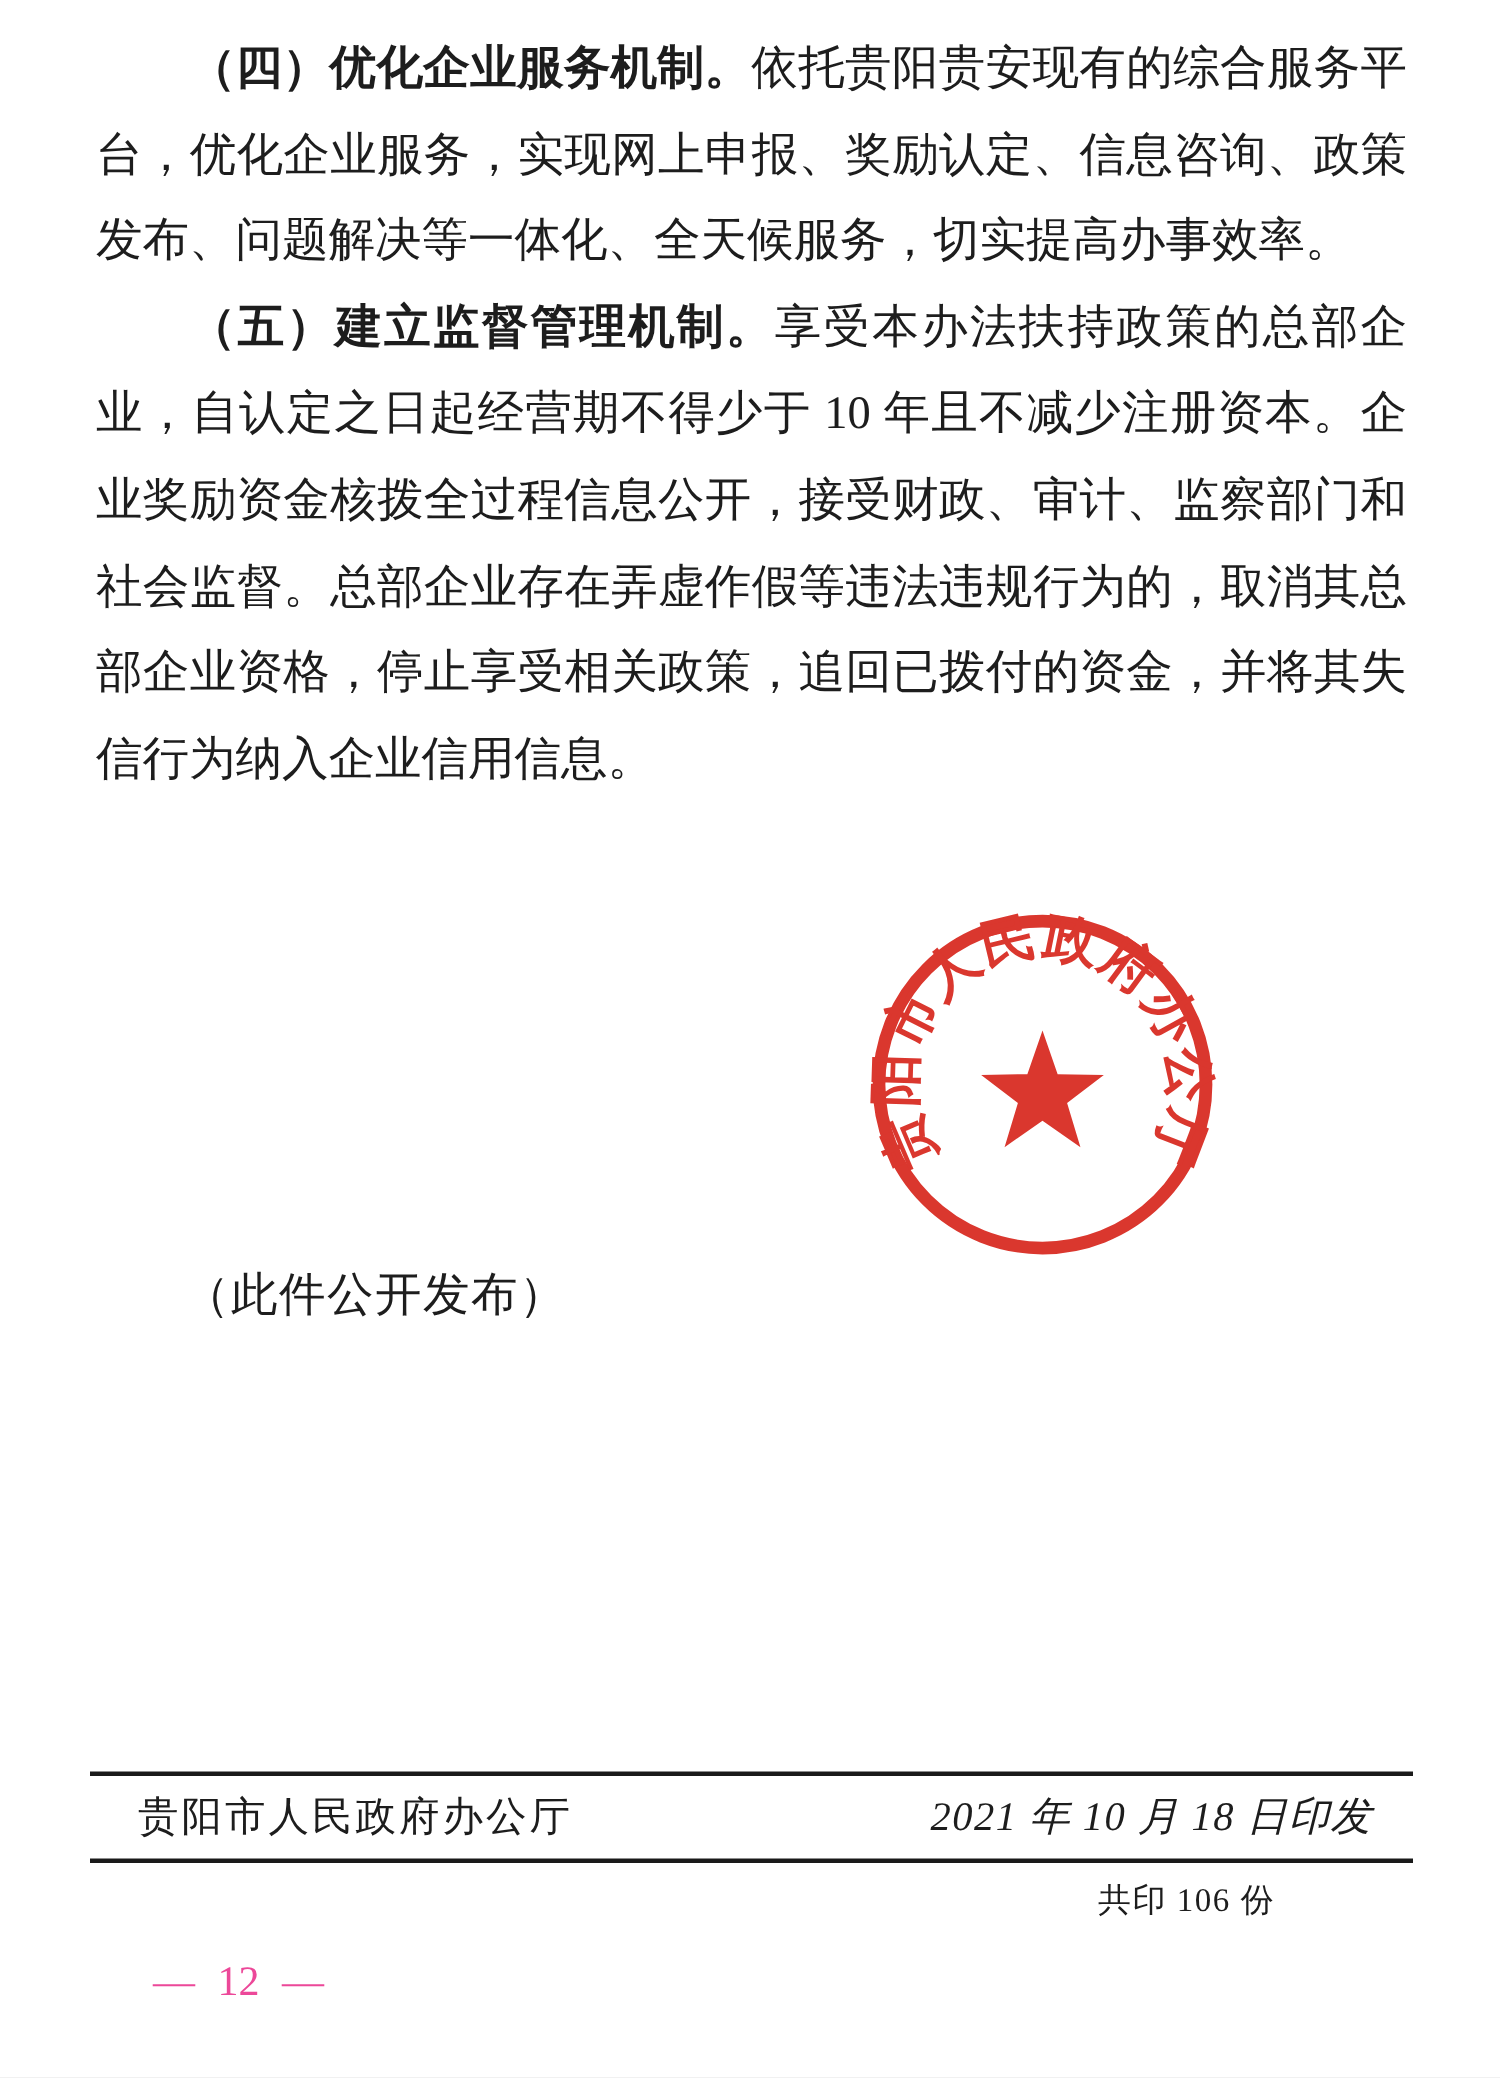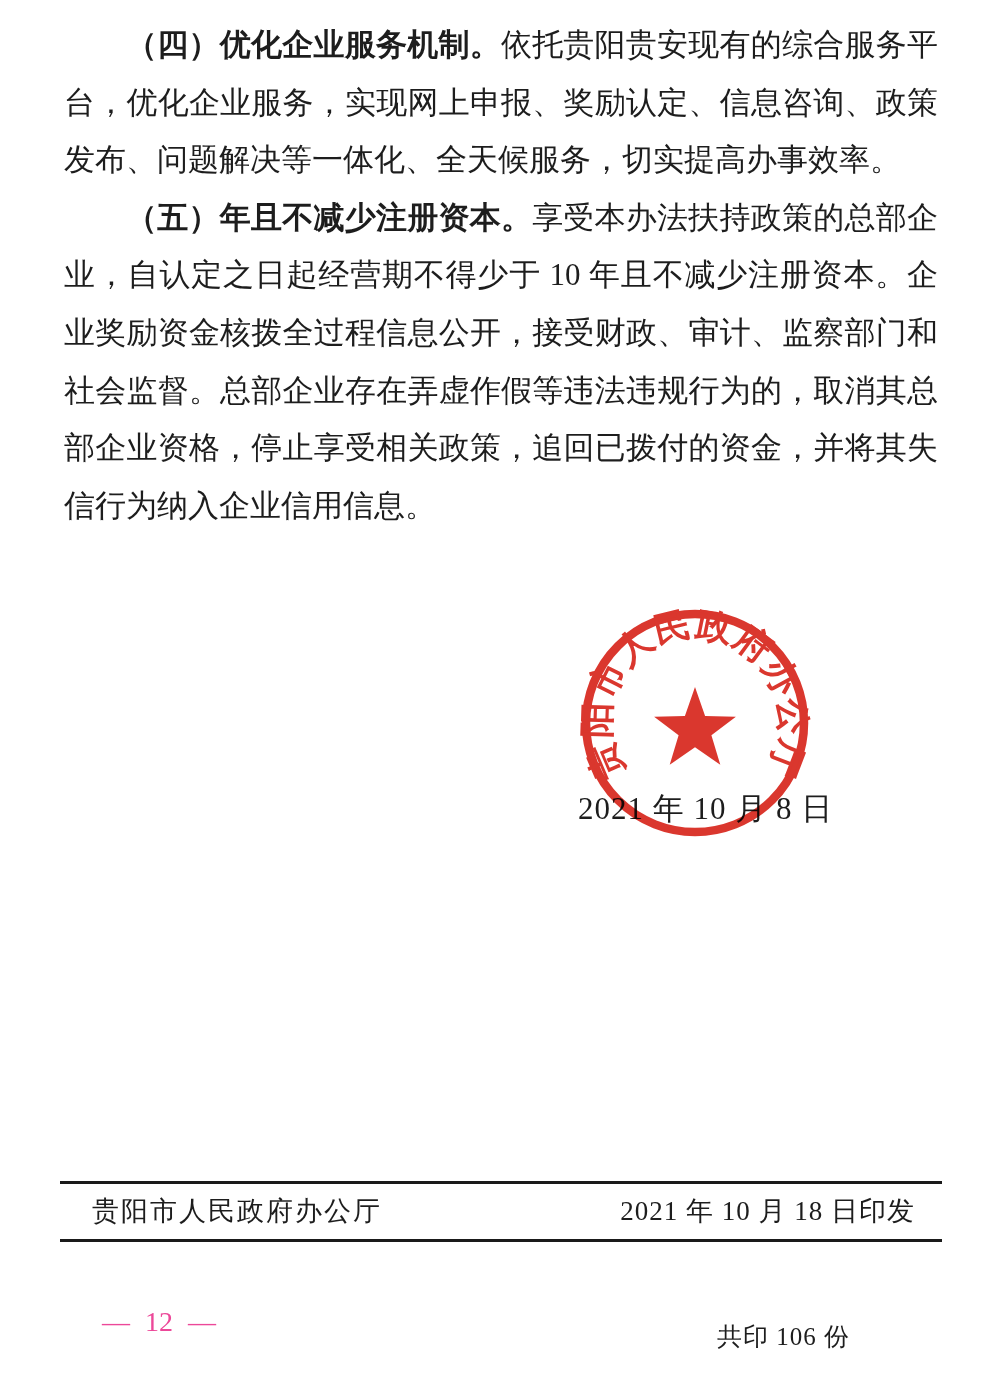--- a/index.html
+++ b/index.html
@@ -81,60 +81,61 @@
     top: 1193px;
     font-size: 27px;
     letter-spacing: 2px;
   }
   .footer-print-date {
     position: absolute;
     right: 85px;
     top: 1193px;
     font-size: 27px;
     letter-spacing: 1px;
+    font-style: italic;
   }
   .footer-copies {
     position: absolute;
     right: 150px;
-    top: 1320px;
-    font-size: 25px;
+    top: 1252px;
+    font-size: 22px;
     letter-spacing: 1px;
   }
   .page-number {
     position: absolute;
     left: 102px;
     top: 1306px;
     font-size: 28px;
     word-spacing: 8px;
     color: #ec4899;
   }
 </style>
 </head>
 <body>
 
 <div class="page">
 
   <div class="body-text">
     <p><span class="para-head">（四）优化企业服务机制。</span><span>依托贵阳贵安现有的综合服务平台，优化企业服务，实现网上申报、奖励认定、信息咨询、政策发布、问题解决等一体化、全天候服务，切实提高办事效率。</span></p>
-    <p><span class="para-head">（五）年且不减少注册资本。</span><span>享受本办法扶持政策的总部企业，自认定之日起经营期不得少于 10 年且不减少注册资本。企业奖励资金核拨全过程信息公开，接受财政、审计、监察部门和社会监督。总部企业存在弄虚作假等违法违规行为的，取消其总部企业资格，停止享受相关政策，追回已拨付的资金，并将其失信行为纳入企业信用信息。</span></p>
+    <p><span class="para-head">（五）建立监督管理机制。</span><span>享受本办法扶持政策的总部企业，自认定之日起经营期不得少于 10 年且不减少注册资本。企业奖励资金核拨全过程信息公开，接受财政、审计、监察部门和社会监督。总部企业存在弄虚作假等违法违规行为的，取消其总部企业资格，停止享受相关政策，追回已拨付的资金，并将其失信行为纳入企业信用信息。</span></p>
   </div>
 
-  <div class="sign-date">2021 年 10 月 8 日</div>
 
   <svg class="seal" viewBox="0 0 236 236" aria-hidden="true">
     <defs>
       <path id="sealArc" d="M 47.6,167.4 A 86,86 0 1 1 188.4,167.3" fill="none"></path>
     </defs>
     <circle cx="118" cy="118" r="109" fill="none" stroke="#d8271e" stroke-width="8.5"></circle>
     <polygon fill="#d8271e" points="118,82 128.1,111.1 158.9,111.7 134.4,130.3 143.3,159.8 118,142.2 92.7,159.8 101.6,130.3 77.1,111.7 107.9,111.1"></polygon>
     <text fill="#d8271e">
       <textPath href="#sealArc" startOffset="0" textLength="372" lengthAdjust="spacing">贵阳市人民政府办公厅</textPath>
     </text>
   </svg>
 
+  <div class="release-note">（此件公开发布）</div>
 
   <div class="footer-rule rule-top"></div>
   <div class="footer-issuer">贵阳市人民政府办公厅</div>
   <div class="footer-print-date">2021 年 10 月 18 日印发</div>
   <div class="footer-rule rule-bottom"></div>
   <div class="footer-copies">共印 106 份</div>
 
   <div class="page-number">— 12 —</div>
 
 </div>

